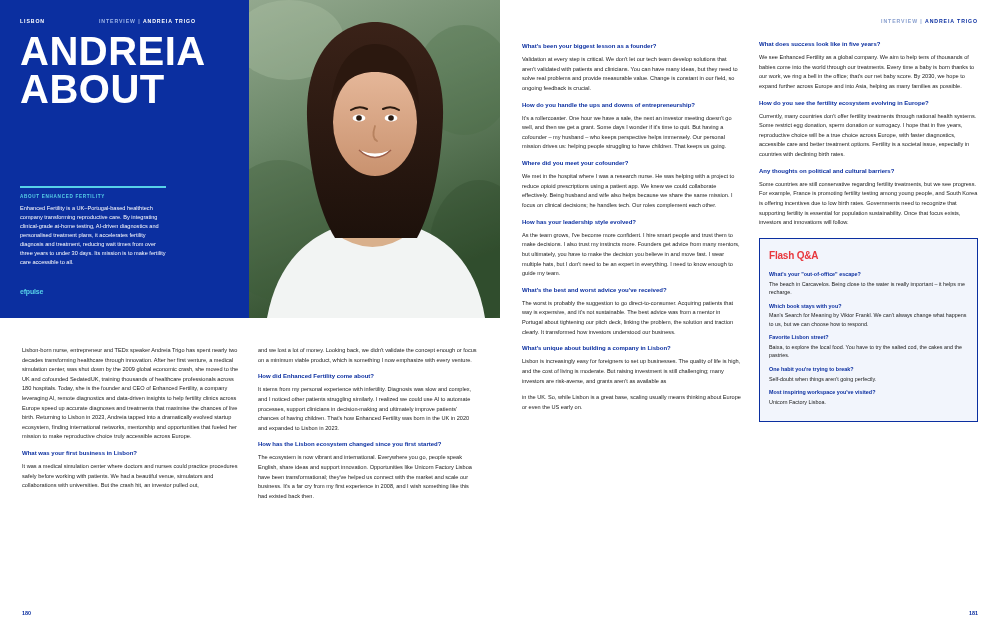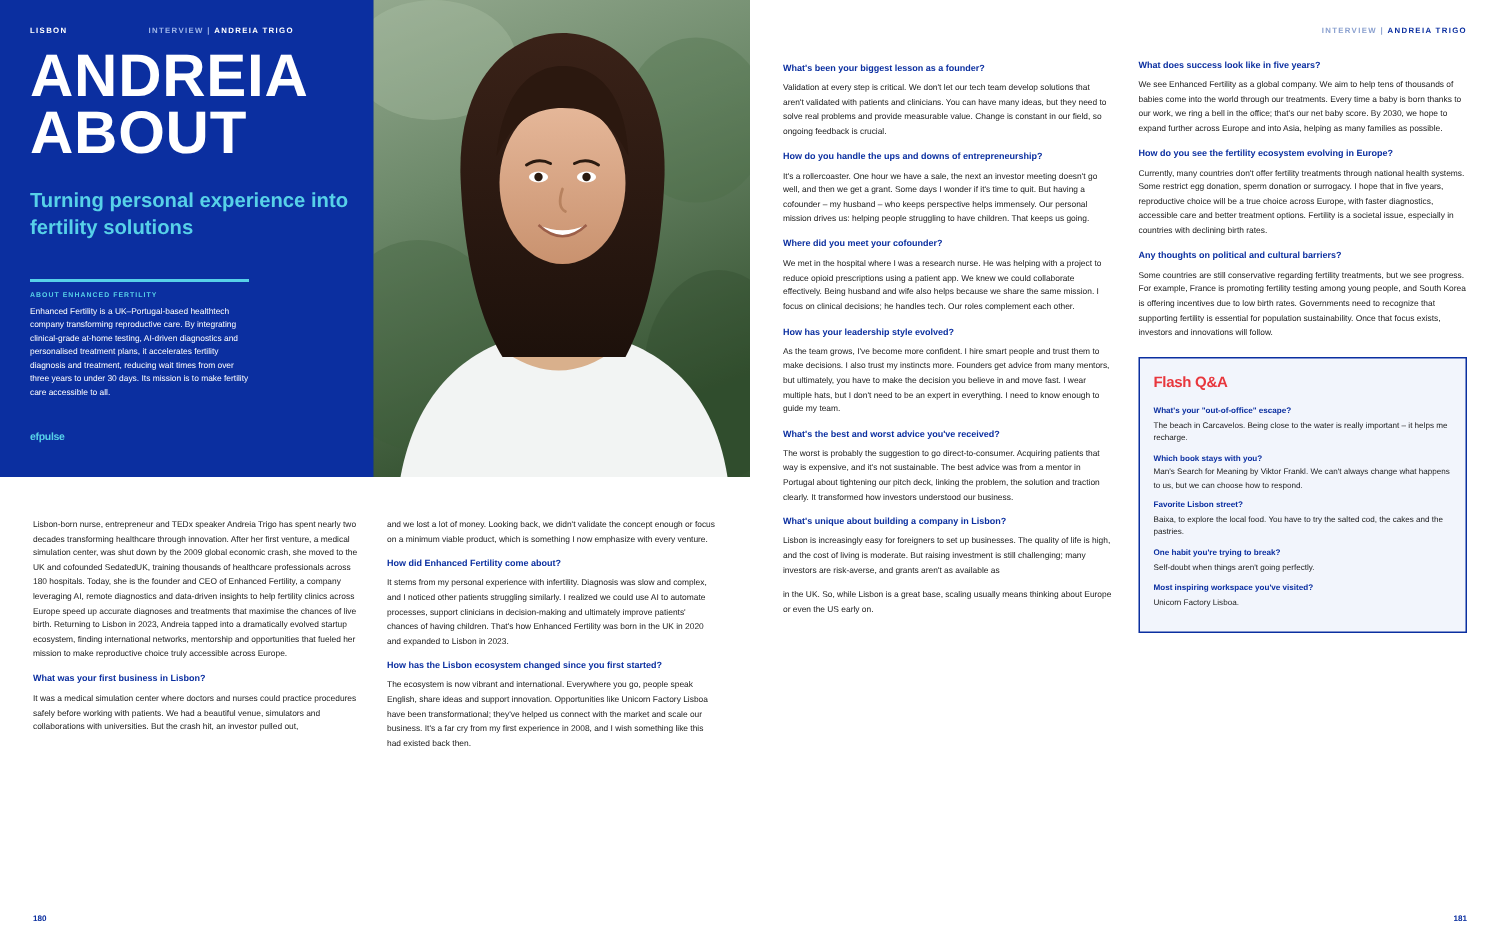--- a/index.html
+++ b/index.html
@@ -160,21 +160,20 @@
 
     <div class="hero">
       <div class="hero-runhead">LISBON</div>
       <div class="hero-runhead-right"><span>INTERVIEW | </span><b>ANDREIA TRIGO</b></div>
 
       <div class="hero-title">
         <div>ANDREIA</div>
         <div>ABOUT</div>
       </div>
 
-      <div class="hero-sub">Turning personal experience into fertility solutions</div>
 
       <div class="hero-box">
         <div class="hero-box-label">ABOUT ENHANCED FERTILITY</div>
         <div class="hero-box-body">Enhanced Fertility is a UK–Portugal-based healthtech company transforming reproductive care. By integrating clinical-grade at-home testing, AI-driven diagnostics and personalised treatment plans, it accelerates fertility diagnosis and treatment, reducing wait times from over three years to under 30 days. Its mission is to make fertility care accessible to all.</div>
       </div>
 
       <div class="hero-logo">efpulse</div>
     </div>
 
     <div class="photo">

